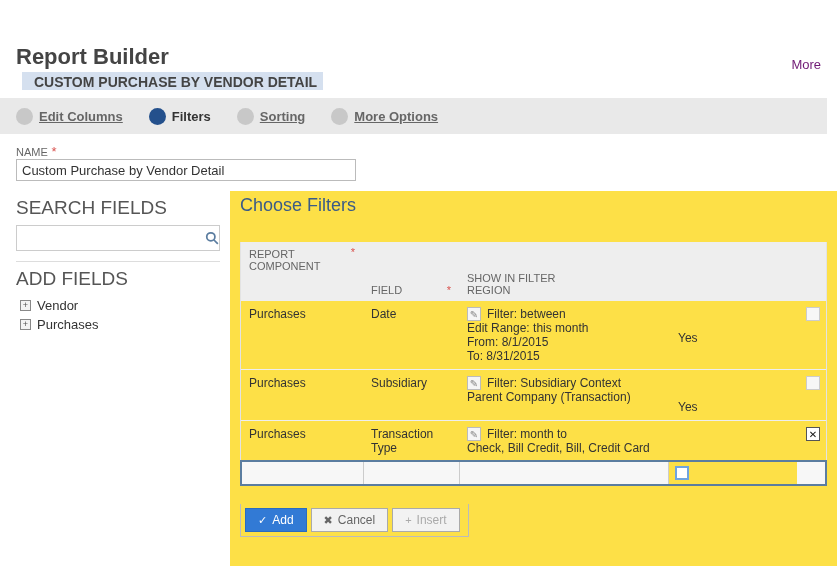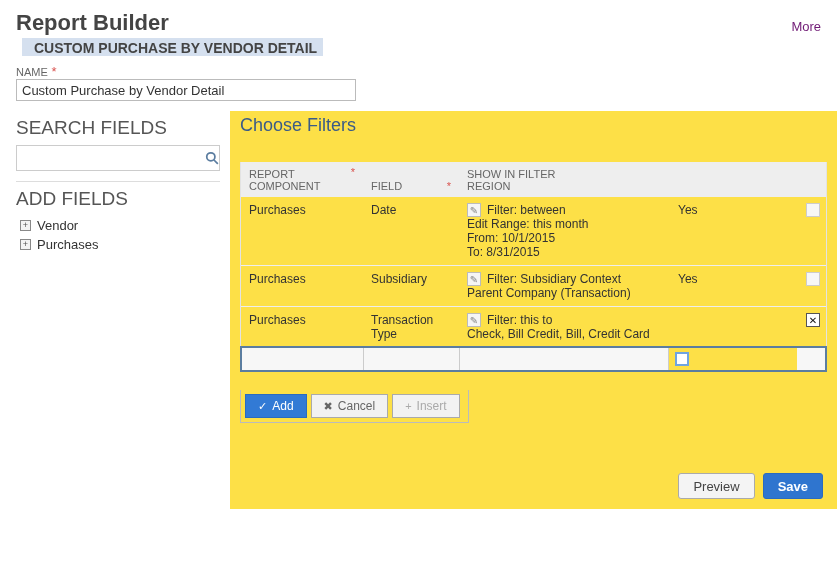--- a/index.html
+++ b/index.html
@@ -4,21 +4,21 @@
 <style>
   * { box-sizing: border-box; }
   body {
     margin: 0;
     font-family: Arial, Helvetica, sans-serif;
     font-size: 13px;
     color: #333;
     background: #fff;
   }
   .page { width: 837px; padding: 10px 0 0 0; }
-  .header-row { display: flex; justify-content: space-between; align-items: center; padding: 0 16px; }
+  .header-row { display: flex; justify-content: space-between; align-items: flex-end; padding: 0 16px; margin-top: 34px; }
   .page-title { color: #444; font-size: 22px; font-weight: bold; margin: 0 0 2px 0; }
   .subtitle-bar {
     margin: 0 0 8px 22px;
     padding: 2px 6px 0 12px;
     font-size: 14px;
     font-weight: bold;
     color: #444;
     background: #d5e0ef;
     display: inline-block;
   }
@@ -75,21 +75,21 @@
   .main { flex:1; background:#fde047; padding: 0 10px 10px 10px; display:flex; flex-direction:column;gap:18px;}
   .choose-title { color:#3a5b88; font-size:18px; margin:4px 0 8px 0; font-weight:normal;}
   .filters-table { border:1px solid #e3e3e3; border-top:none; }
   .ft-header { display:flex; background:#eeeeee; font-size:11px; color:#666; }
   .ft-header .col { padding:6px 8px 4px 8px;}
   .ft-header .req-col { display:flex; flex-direction:row; gap:0;}
   .ft-header .star-row { color:#d9534f; font-size:11px; line-height:8px;}
   .col-rc { width:122px; }
   .col-field { width:96px;justify-content:space-between; }
   .col-value { flex:1; }
-  .col-show { width:128px; }
+  .col-show { width:128px;margin-top:24px; }
   .col-del { width:28px; }
 
   .ft-rows .ft-row { display:flex; border-top:1px solid #eee; font-size:12px; color:#333;}
   .ft-row .col { padding:6px 8px;}
   .value-block { display:flex; flex-direction:column; gap:0;}
   .value-first { display:flex; align-items:center; gap:6px;}
   .edit-ico { width:14px; height:14px; border:1px solid #bbb; background:#f5f5f5; display:flex; align-items:center; justify-content:center; font-size:10px; color:#888;}
   .del-box { width:14px; height:14px; border:1px solid #555; display:flex; align-items:center; justify-content:center; font-size:10px; color:#111; background:#fff;}
 
   .ft-input-row { display:flex; border:2px solid #5b7da0; margin: -1px;}
@@ -117,20 +117,38 @@
 
 <div class="page">
   <div class="header-row">
     <div>
       <div class="page-title">Report Builder</div>
     </div>
     <div class="more-label">More</div>
   </div>
   <div class="subtitle-bar">CUSTOM PURCHASE BY VENDOR DETAIL</div>
 
+  <div class="wizard-bar">
+    <div class="wiz-step">
+      <div class="wiz-dot"></div>
+      <span class="wiz-label">Edit Columns</span>
+    </div>
+    <div class="wiz-step active">
+      <div class="wiz-dot"></div>
+      <span class="wiz-label">Filters</span>
+    </div>
+    <div class="wiz-step">
+      <div class="wiz-dot"></div>
+      <span class="wiz-label">Sorting</span>
+    </div>
+    <div class="wiz-step">
+      <div class="wiz-dot"></div>
+      <span class="wiz-label">More Options</span>
+    </div>
+  </div>
 
   <div class="name-row">
     <span class="small-label">NAME</span>
     <span class="req-star">*</span>
     <input class="name-input" value="Custom Purchase by Vendor Detail" style="">
   </div>
 
   <div class="body-row">
     <div class="sidebar">
       <div class="sidebar-section-title">SEARCH FIELDS</div>
@@ -179,21 +197,21 @@
             <div class="ft-row">
               <div class="col col-rc">Purchases</div>
               <div class="col col-field">Date</div>
               <div class="col col-value">
                 <div class="value-block">
                   <div class="value-first">
                     <span class="edit-ico">✎</span>
                     <span>Filter: between</span>
                   </div>
                   <div>Edit Range: this month</div>
-                  <div>From: 10/1/2015</div>
+                  <div>From: 8/1/2015</div>
                   <div>To: 8/31/2015</div>
                 </div>
               </div>
               <div class="col col-show">Yes</div>
               <div class="col col-del"><span style="width:14px;height:14px;border:1px solid #ccc;display:inline-block;background:#f7f7f7;"></span></div>
             </div>
             <div class="ft-row">
               <div class="col col-rc">Purchases</div>
               <div class="col col-field">Subsidiary</div>
               <div class="col col-value">
@@ -208,21 +226,21 @@
               <div class="col col-show">Yes</div>
               <div class="col col-del"><span style="width:14px;height:14px;border:1px solid #ccc;display:inline-block;background:#f7f7f7;"></span></div>
             </div>
             <div class="ft-row">
               <div class="col col-rc">Purchases</div>
               <div class="col col-field">Transaction Type</div>
               <div class="col col-value">
                 <div class="value-block">
                   <div class="value-first">
                     <span class="edit-ico">✎</span>
-                    <span>Filter: this to</span>
+                    <span>Filter: month to</span>
                   </div>
                   <div>Check, Bill Credit, Bill, Credit Card</div>
                 </div>
               </div>
               <div class="col col-show"></div>
               <div class="col col-del">
                 <span class="del-box">✕</span>
               </div>
             </div>
           </div>

